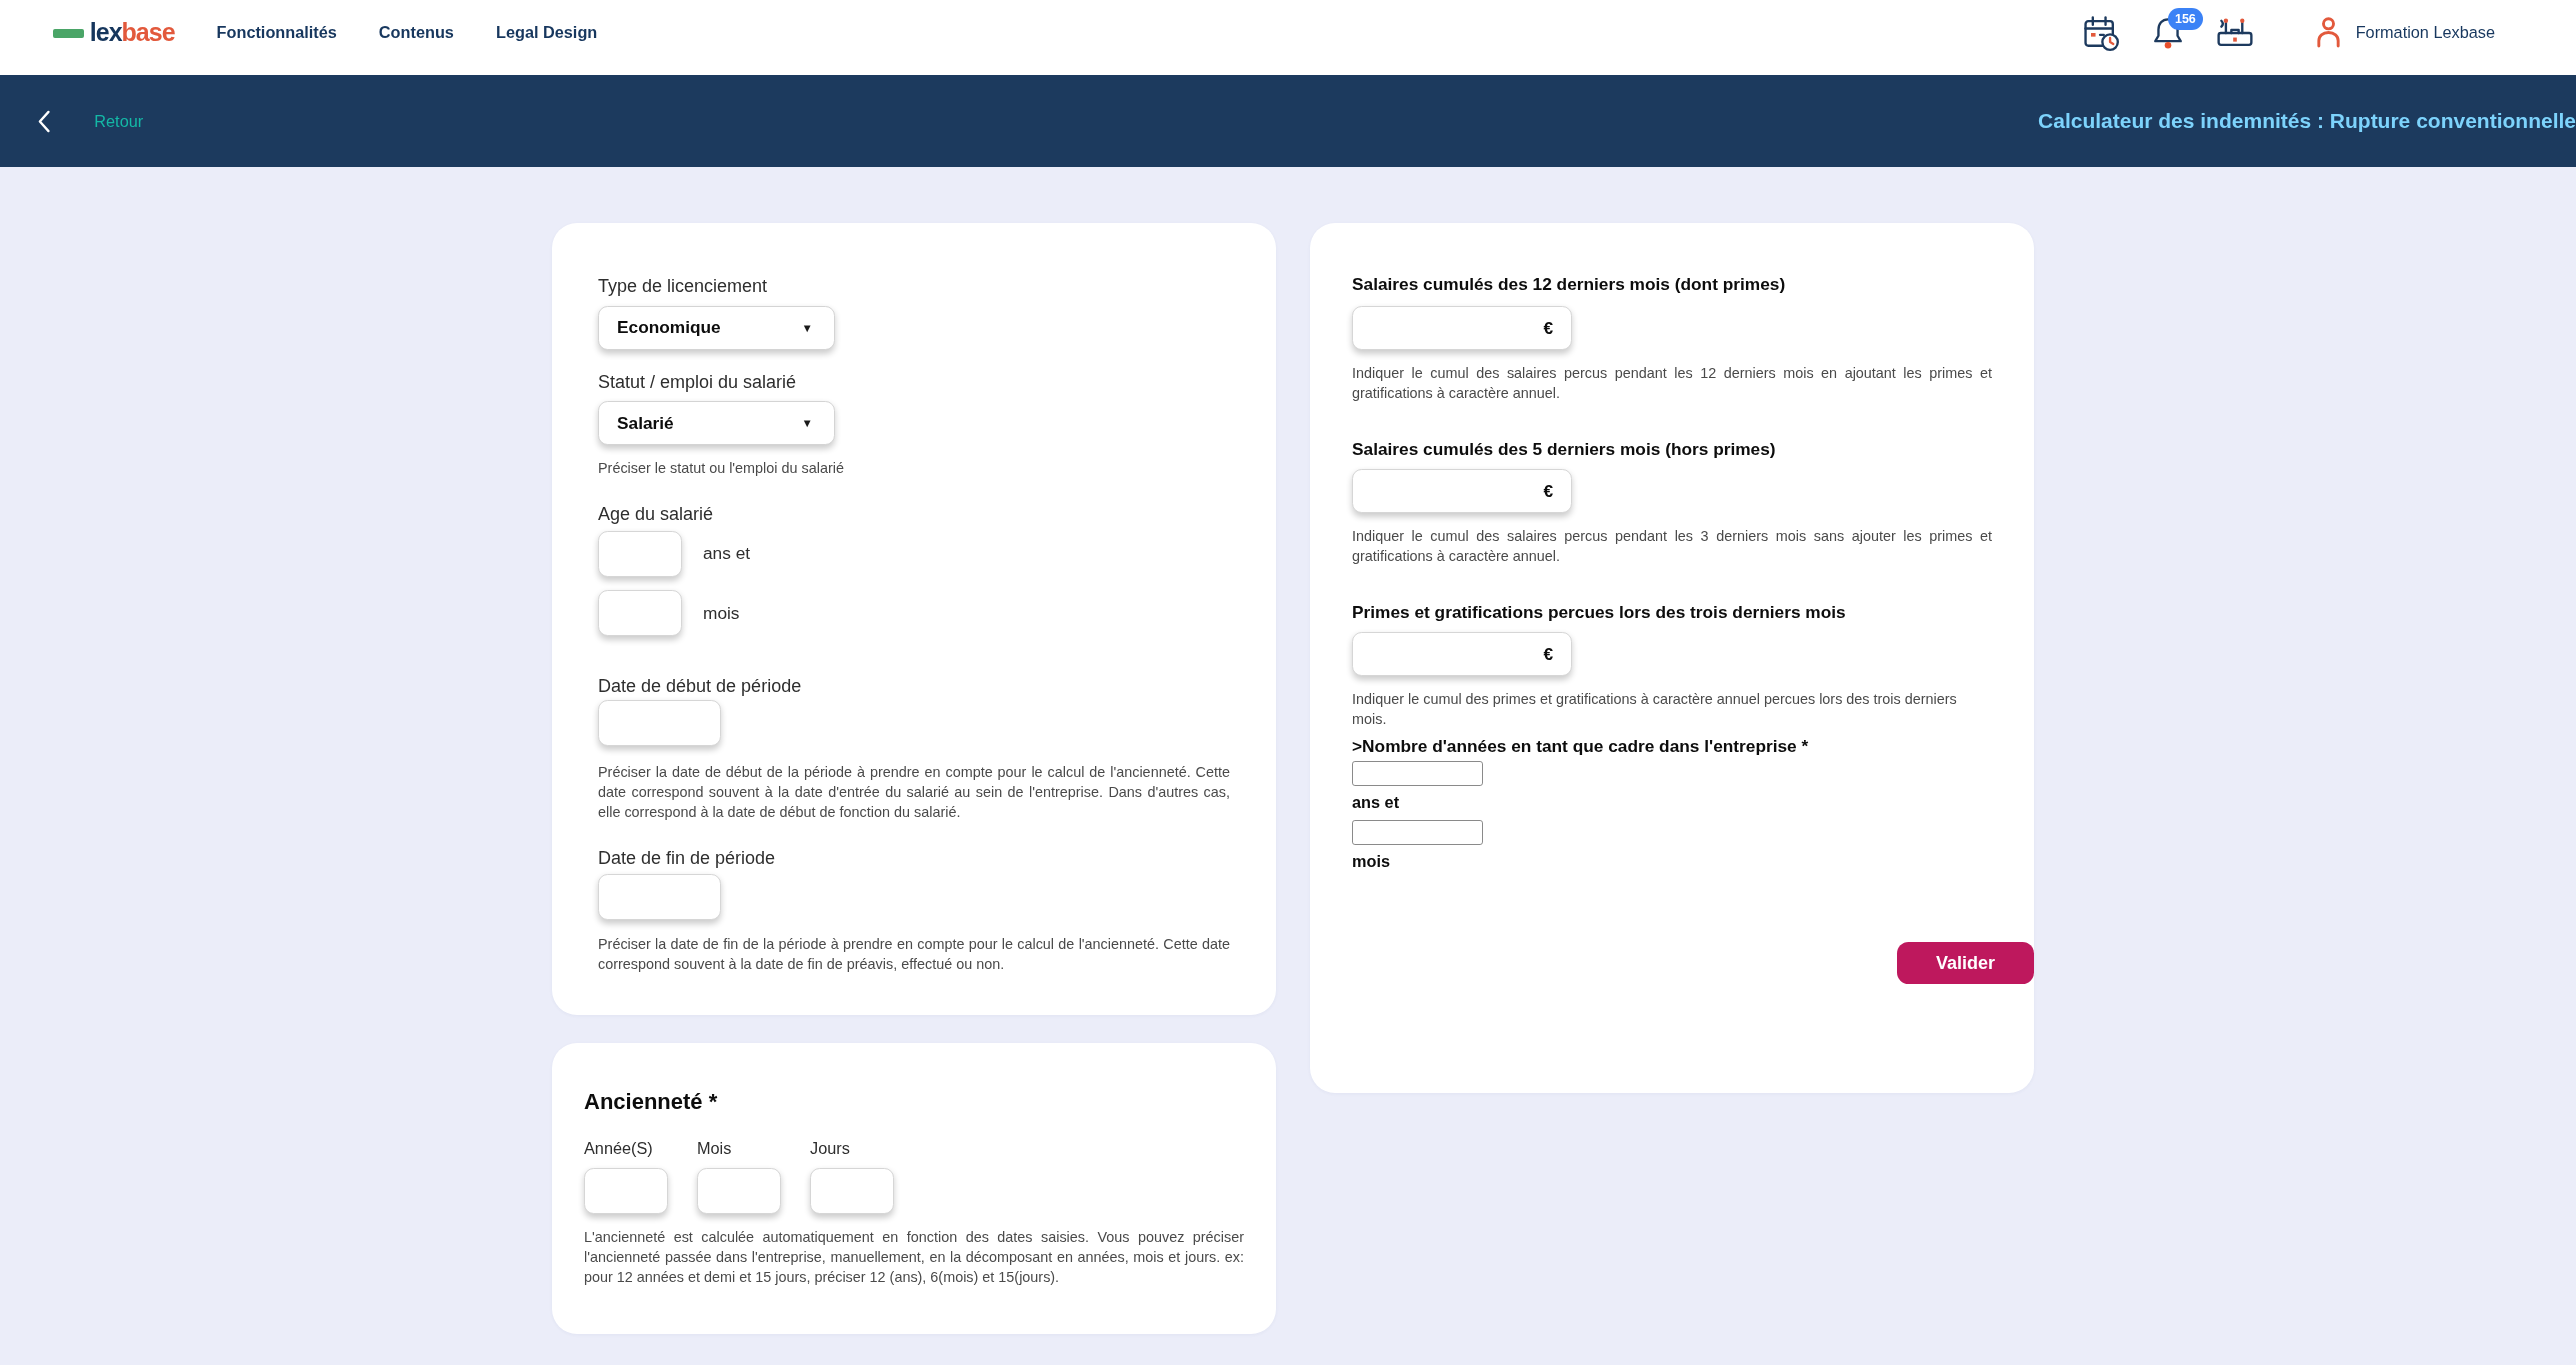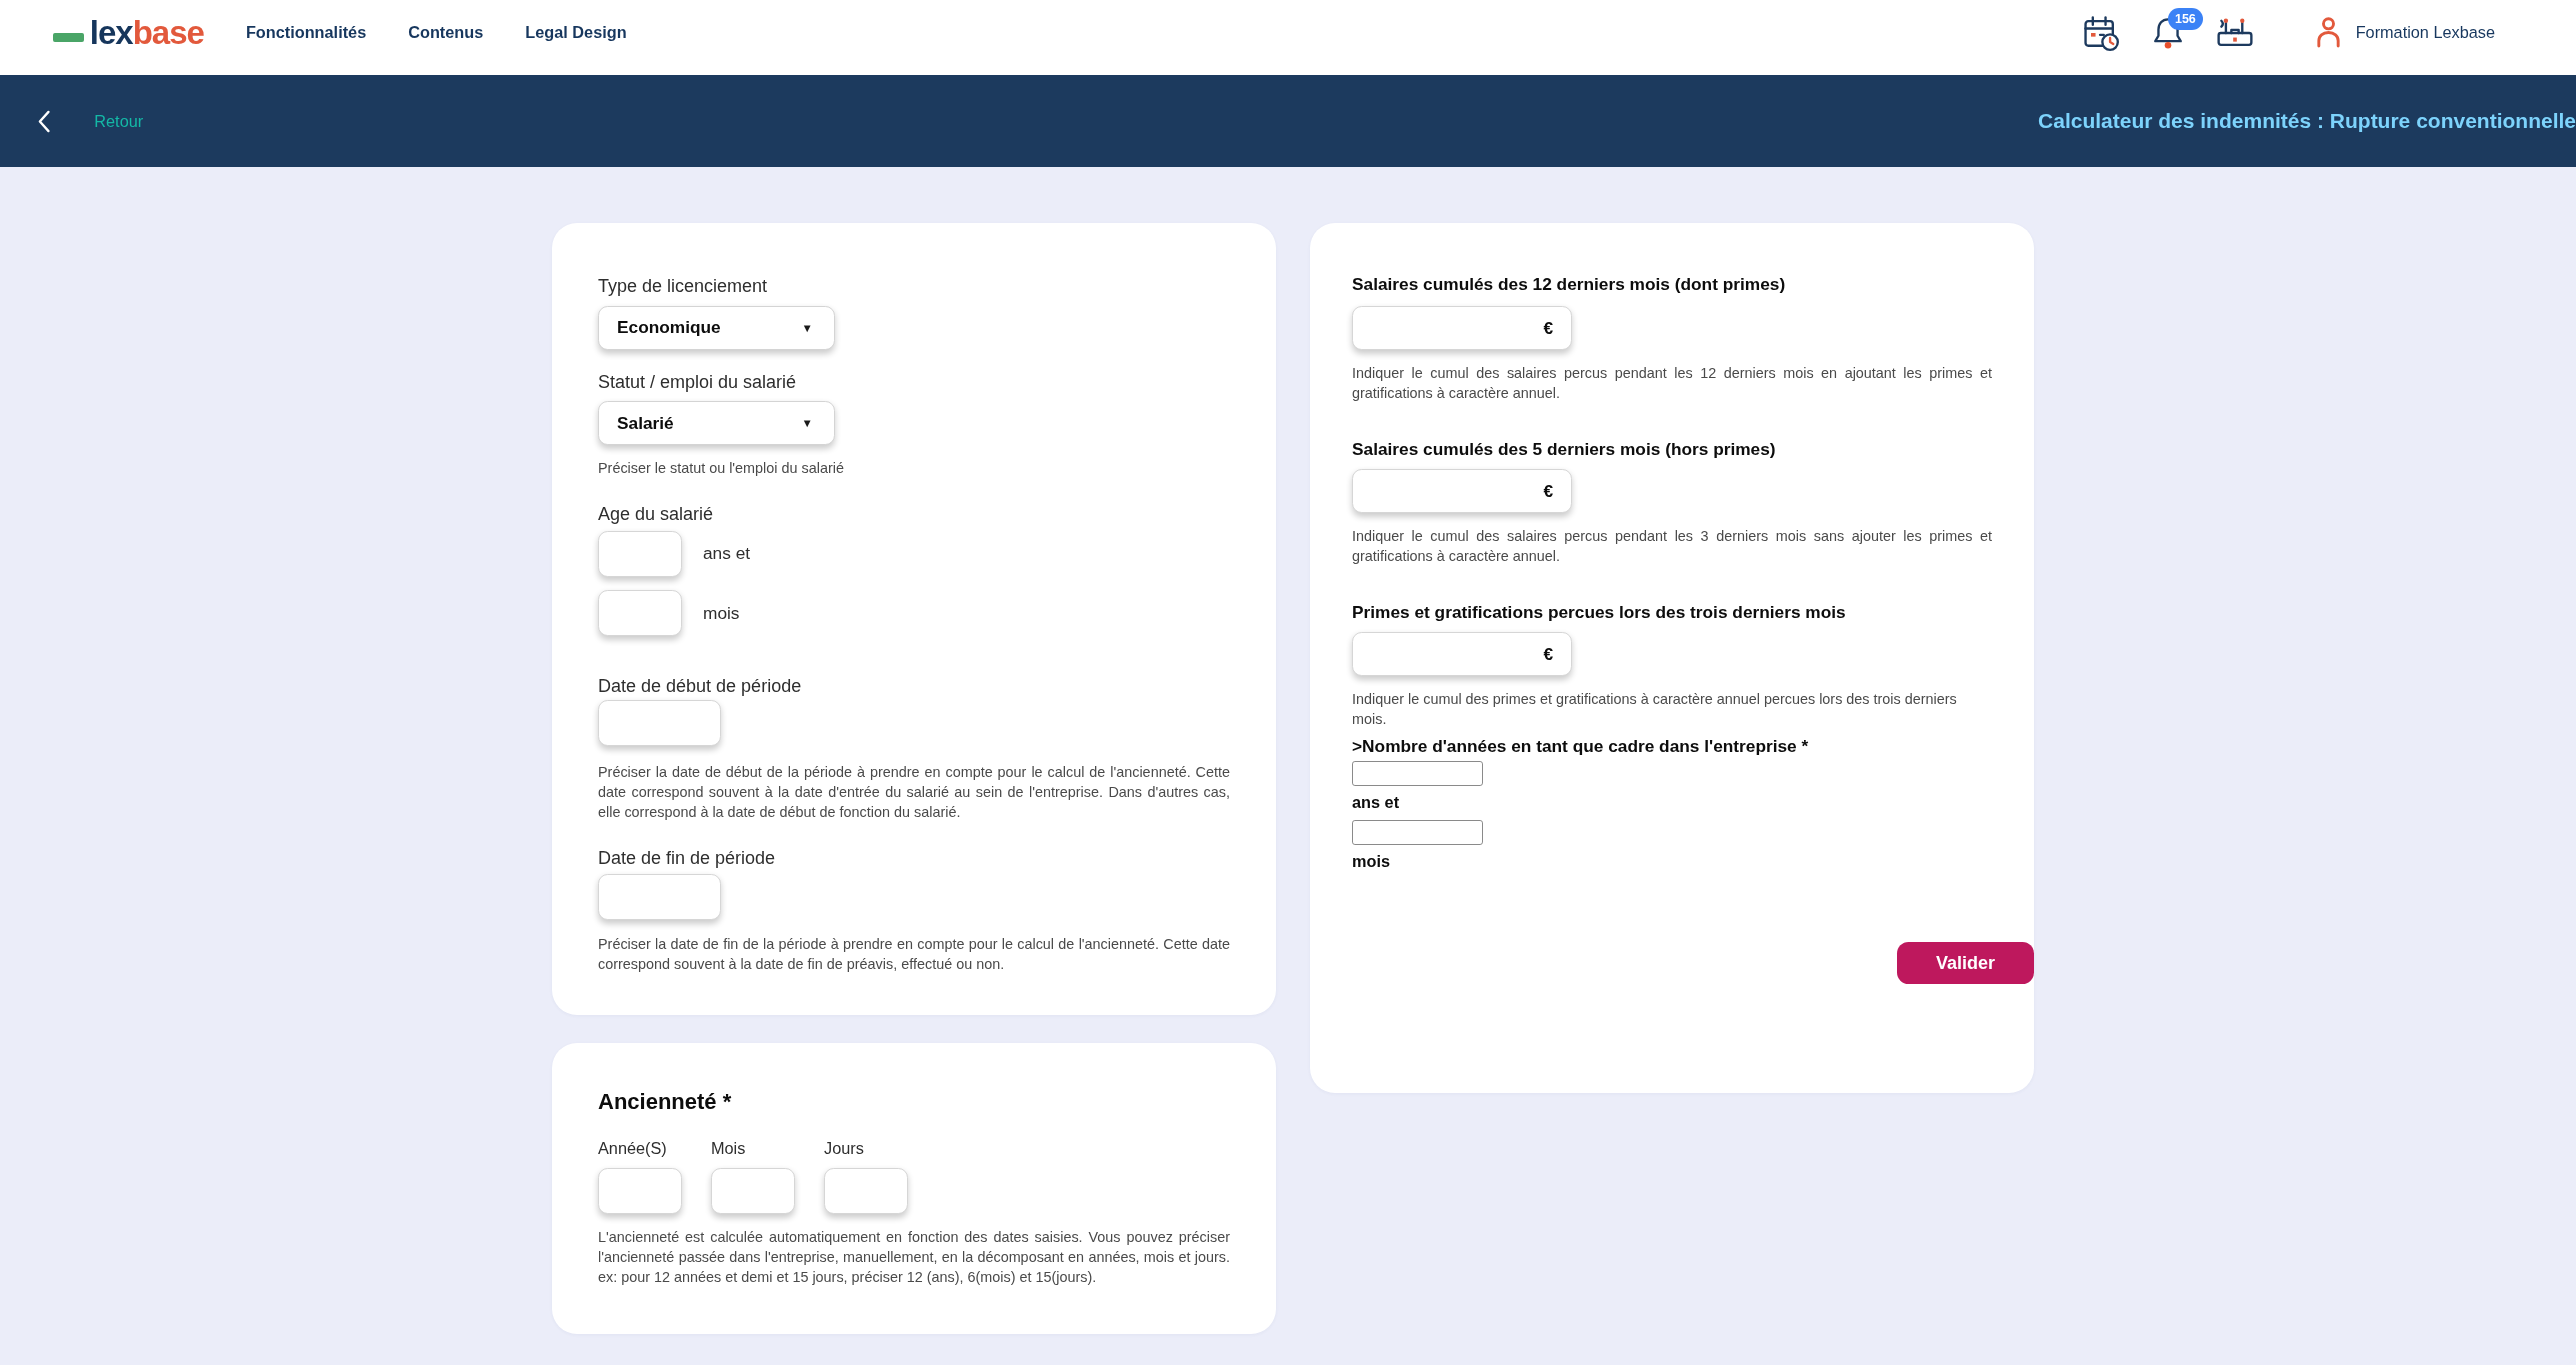--- a/index.html
+++ b/index.html
@@ -6,21 +6,21 @@
   html,body { background:#ebedf9; }
   body { font-family:"Liberation Sans", sans-serif; color:#2d2d2d; }
   .screen { position:relative; width:2576px; height:1365px; background:#ebedf9; overflow:hidden; }
 
   
   .topbar { position:absolute; top:0; left:0; width:100%; height:75px; background:#ffffff;
             display:flex; align-items:center; padding:0 81px 9.6px 53px; }
   .logo { display:flex; align-items:baseline; cursor:pointer; }
   .logo-dash { width:31px; height:8.6px; background:#4aa567; border-radius:1.9px; margin-right:5.8px;
                align-self:flex-end; margin-bottom:7.7px; }
-  .logo-text { font-size:33px; font-weight:700; letter-spacing:-1px; line-height:1; }
+  .logo-text { font-size:25px; font-weight:700; letter-spacing:-1px; line-height:1; }
   .logo-lex { color:#16365c; }
   .logo-base { color:#e2593c; }
   .nav { display:flex; gap:42px; margin-left:42px; }
   .nav-link { font-size:16.3px; font-weight:700; color:#17375e; cursor:pointer; white-space:nowrap; }
   .top-right { margin-left:auto; display:flex; align-items:center; gap:25px; }
   .icon-btn { position:relative; width:42px; height:42px; display:flex; align-items:center; justify-content:center; cursor:pointer; }
   .badge { position:absolute; top:-3.8px; right:-13.4px; background:#3b82f6; color:#fff;
            font-size:12.5px; font-weight:700; line-height:1; padding:4.8px 6.7px; border-radius:11.5px; }
   .formation { display:flex; align-items:center; gap:12.5px; margin-left:33px; cursor:pointer; }
   .formation-label { font-size:16.3px; color:#17375e; }
@@ -30,21 +30,21 @@
               display:flex; align-items:center; }
   .back { position:absolute; left:36px; display:flex; align-items:center; gap:21px; cursor:pointer; }
   .back-label { color:#14b8a6; font-size:16.3px;margin-left:20px; }
   .page-title { width:100%; text-align:right; color:#7dd3fc; font-size:21px; font-weight:700; }
 
   
   .card { position:absolute; background:#ffffff; border-radius:25px;
           box-shadow:0 1px 3.8px rgba(40,50,110,0.05); }
   .card-left { left:552px; top:223px; width:724px; height:792px; padding:51px 46px 0; }
   .card-right { left:1310px; top:223px; width:724px; height:870px; padding:49px 42px 13px; }
-  .card-anc { left:552px; top:1043px; width:724px; height:291px; padding:44px 46px 0; }
+  .card-anc { left:552px; top:1043px; width:724px; height:291px; padding:44px 32px 0; }
 
   .f-label { font-size:18px; line-height:24px; color:#2e2e2e; }
   .f-label-b { font-size:17.3px; line-height:24px; font-weight:700; color:#0d0d0d; }
   .helper { font-size:14.4px; line-height:20px; color:#4a4a4a; text-align:justify; }
   .helper-line { font-size:14.4px; line-height:20px; color:#4a4a4a; }
 
   .select-box { width:237px; height:44px; background:#fff; border:1px solid #d4d4d4; border-radius:9.6px;
                 box-shadow:0 3.8px 6.7px rgba(0,0,0,0.20); display:flex; align-items:center;
                 justify-content:space-between; padding:0 21px 0 18px; cursor:pointer; }
   .select-value { font-size:17.3px; font-weight:700; color:#0d0d0d; }

